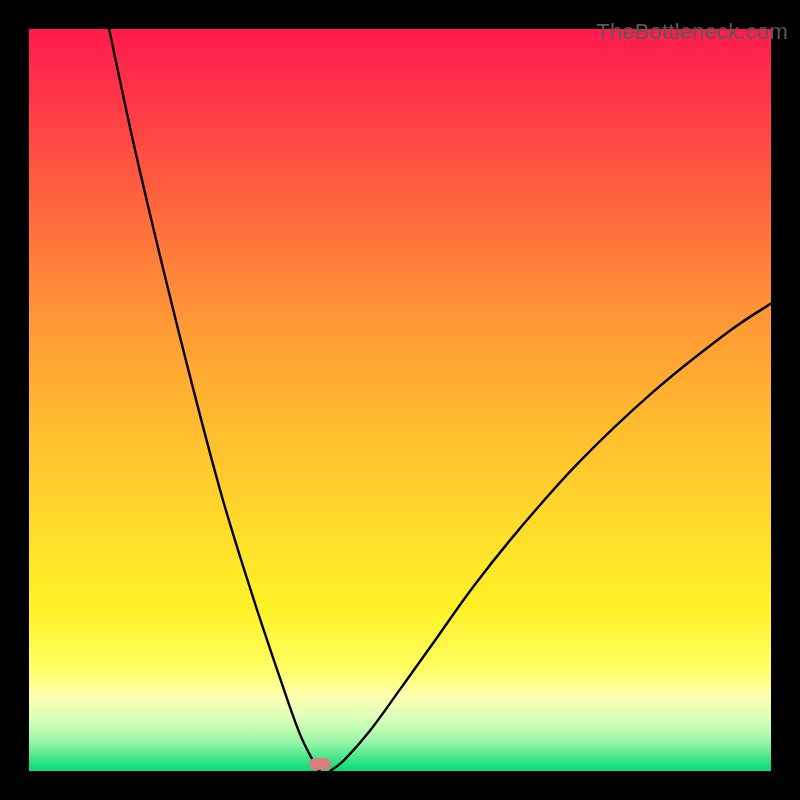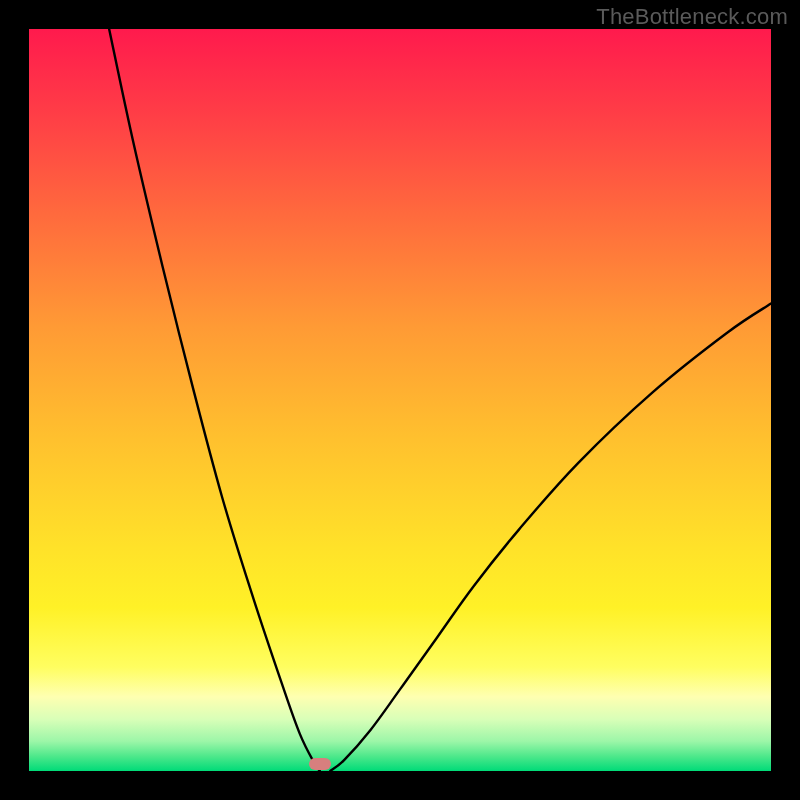--- a/index.html
+++ b/index.html
@@ -28,21 +28,21 @@
       #fffe60 86%,
       #feffb1 90%,
       #d9ffb8 93%,
       #9cf6a8 96%,
       #4ee88b 98%,
       #00db78 100%
     );
   }
   .watermark {
     position: absolute;
-    top: 4px;
+    top: 19px;
     right: 12px;
     color: #5a5a5a;
     font-size: 22px;
     font-weight: 500;
     letter-spacing: 0.2px;
     user-select: none;
   }
   svg.curve {
     position: absolute;
     left: 0;

